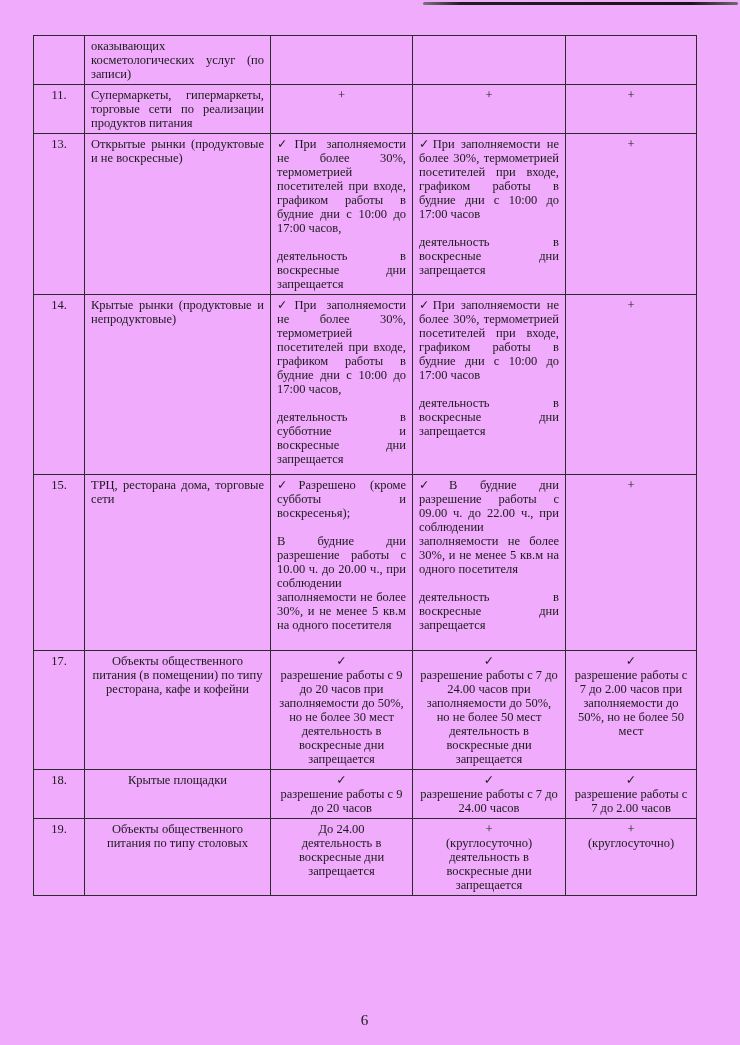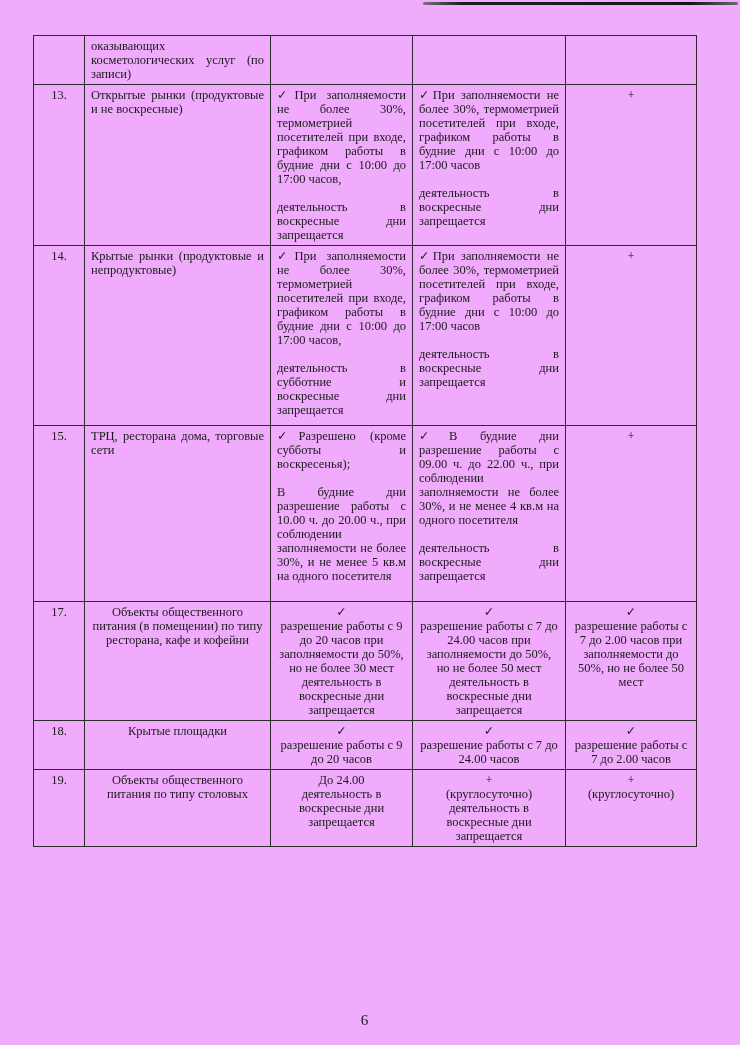--- a/index.html
+++ b/index.html
@@ -67,20 +67,27 @@
         <col style="width:131px">
     </colgroup>
     <tbody>
       <tr style="height:45px">
         <td class="numcell no-top"></td>
         <td class="just no-top">оказывающих косметологических услуг (по записи)</td>
         <td class="just no-top"></td>
         <td class="ctr"></td>
         <td class="ctr"></td>
       </tr>
+      <tr style="height:48px">
+        <td class="numcell">11.</td>
+        <td class="just">Супермаркеты, гипермаркеты, торговые сети по реализации продуктов питания</td>
+        <td class="ctr">+</td>
+        <td class="ctr">+</td>
+        <td class="ctr">+</td>
+      </tr>
       <tr style="height:143px">
         <td class="numcell">13.</td>
         <td class="just">Открытые рынки (продуктовые и не воскресные)</td>
         <td class="just">✓При заполняемости не более 30%, термометрией посетителей при входе, графиком работы в будние дни с 10:00 до 17:00 часов,
 
 деятельность в воскресные дни запрещается</td>
         <td class="just">✓При заполняемости не более 30%, термометрией посетителей при входе, графиком работы в будние дни с 10:00 до 17:00 часов
 
 деятельность в воскресные дни запрещается</td>
         <td class="ctr">+</td>
@@ -95,21 +102,21 @@
 
 деятельность в воскресные дни запрещается</td>
         <td class="ctr">+</td>
       </tr>
       <tr style="height:176px">
         <td class="numcell">15.</td>
         <td class="just">ТРЦ, ресторана дома, торговые сети</td>
         <td class="just">✓Разрешено (кроме субботы и воскресенья);
 
 В будние дни разрешение работы с 10.00 ч. до 20.00 ч., при соблюдении заполняемости не более 30%, и не менее 5 кв.м на одного посетителя</td>
-        <td class="just">✓В будние дни разрешение работы с 09.00 ч. до 22.00 ч., при соблюдении заполняемости не более 30%, и не менее 4 кв.м на одного посетителя
+        <td class="just">✓В будние дни разрешение работы с 09.00 ч. до 22.00 ч., при соблюдении заполняемости не более 30%, и не менее 5 кв.м на одного посетителя
 
 деятельность в воскресные дни запрещается</td>
         <td class="ctr">+</td>
       </tr>
       <tr style="height:115px">
         <td class="numcell">17.</td>
         <td class="ctr vmid">Объекты общественного питания (в помещении) по типу ресторана, кафе и кофейни</td>
         <td class="ctr">✓
 разрешение работы с 9 до 20 часов при заполняемости до 50%, но не более 30 мест
 деятельность в воскресные дни запрещается</td>

